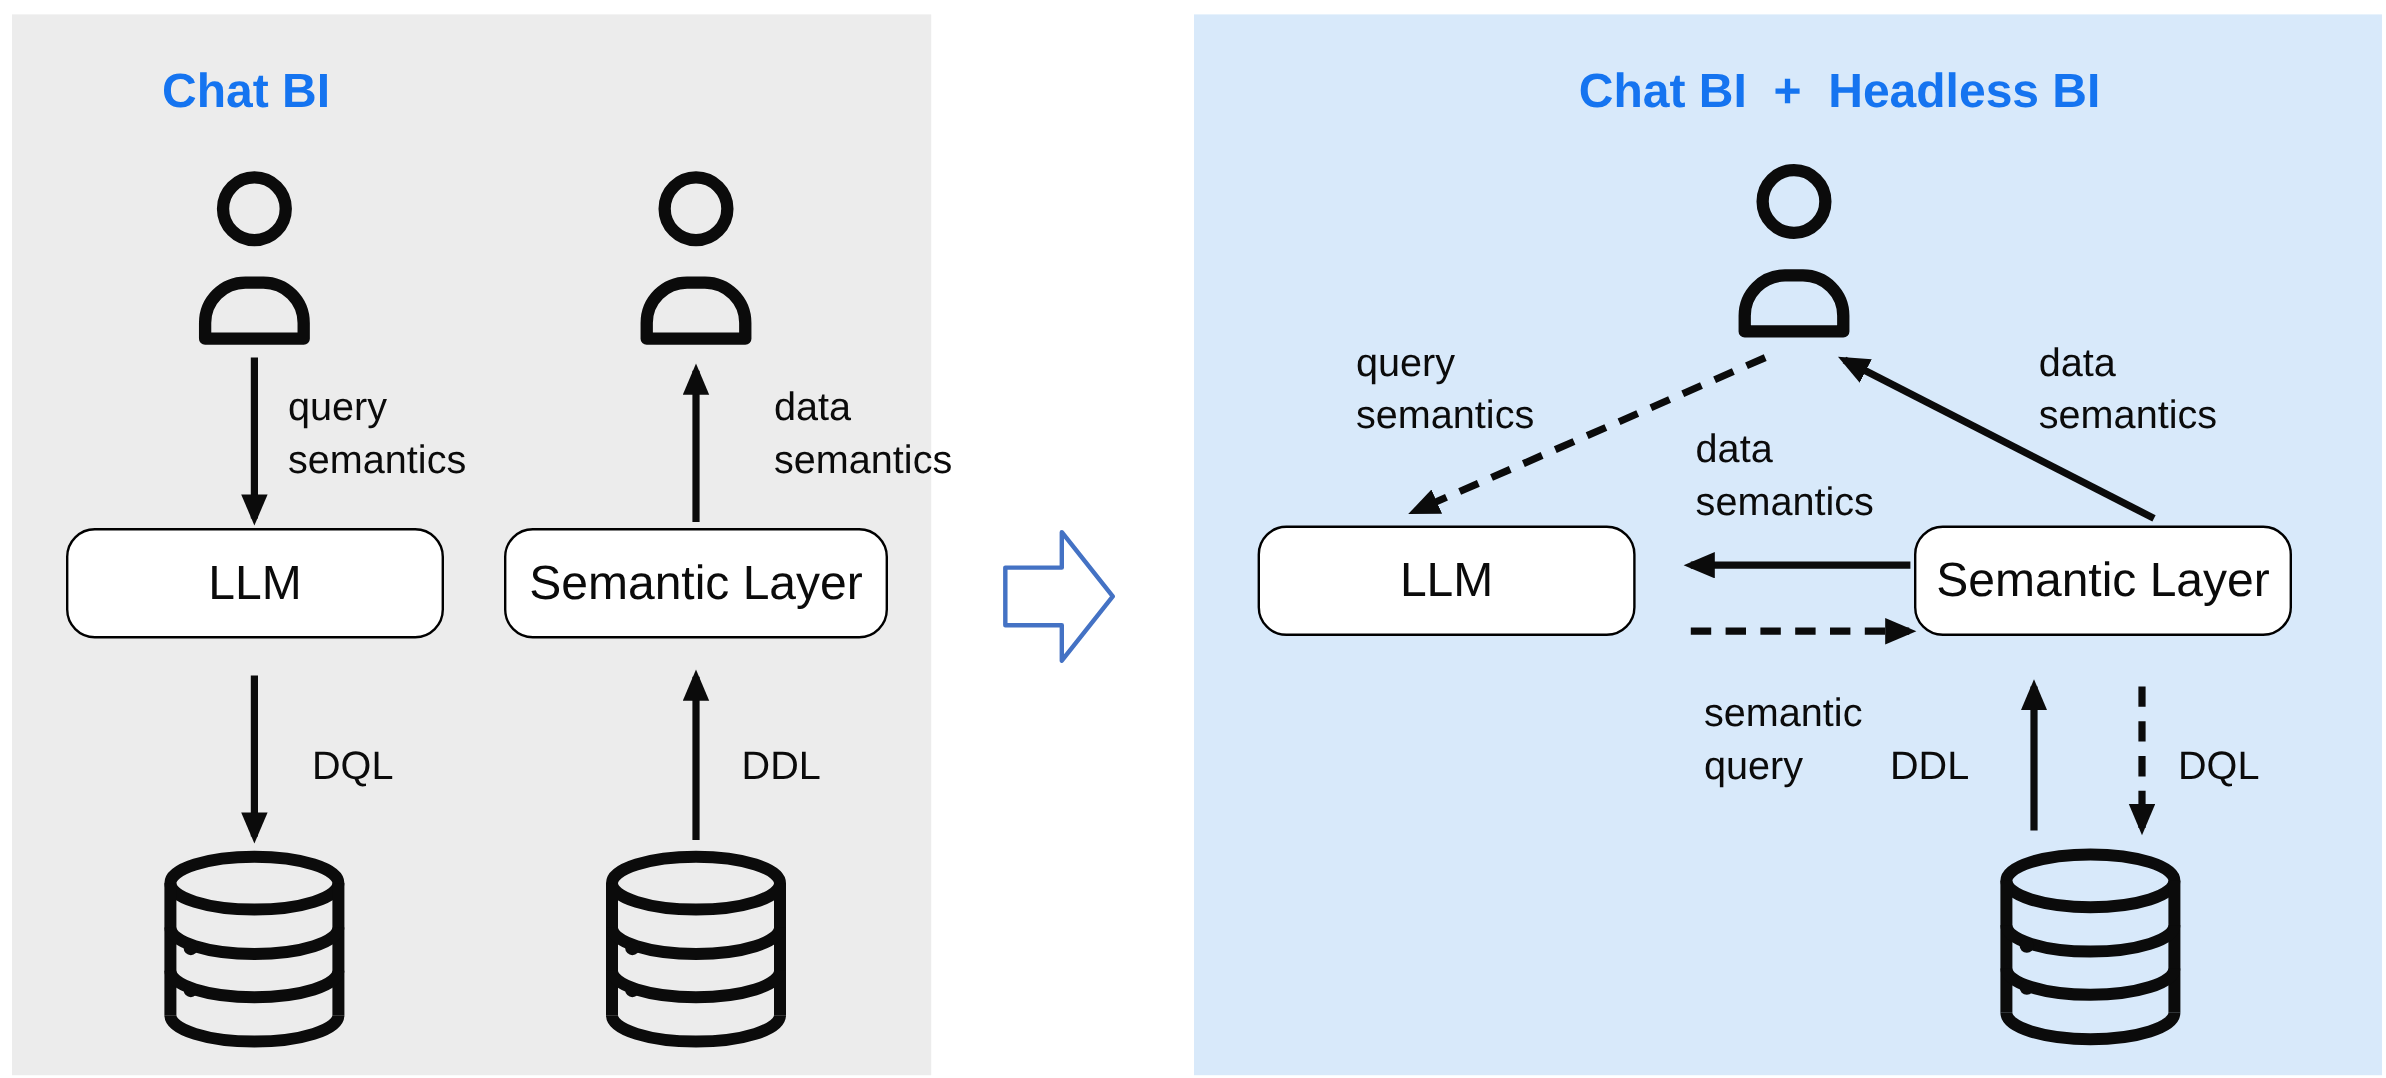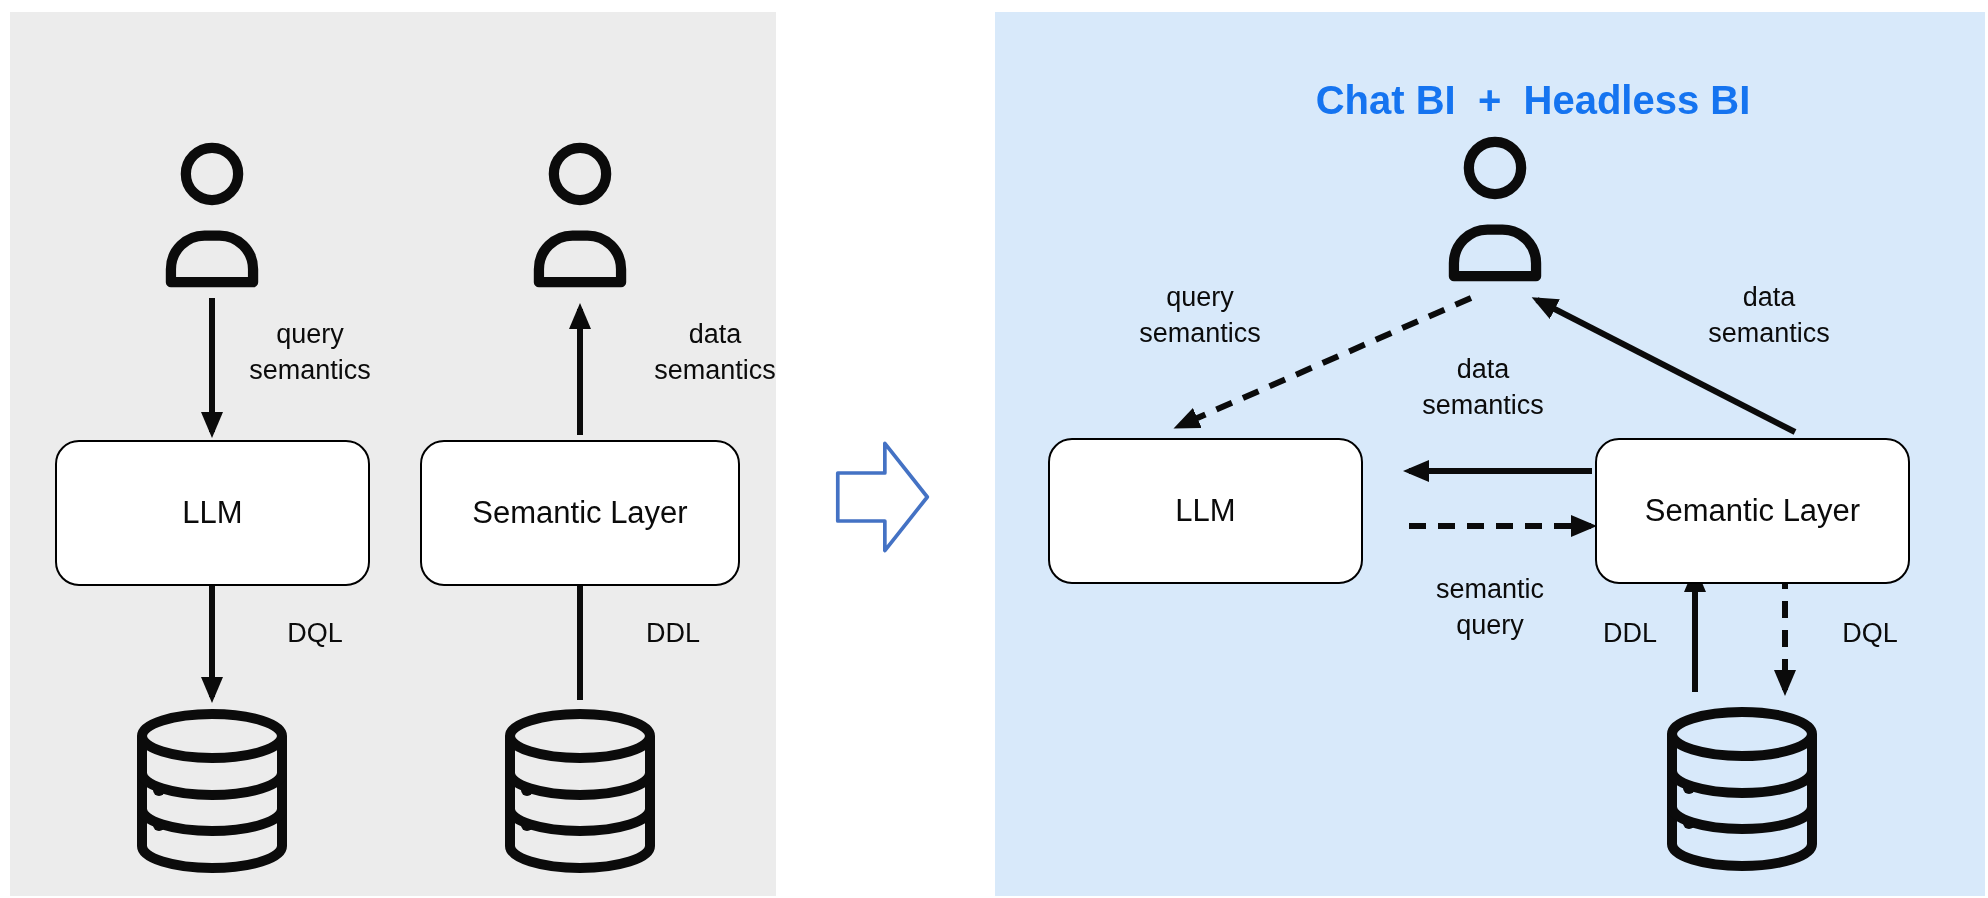--- a/index.html
+++ b/index.html
@@ -10,43 +10,43 @@
   .panel { position:absolute; top:12px; height:884px; }
   .panel-left  { left:10px;  width:766px; background:var(--left-panel-bg,#ECECEC); }
   .panel-right { left:995px; width:990px; background:var(--right-panel-bg,#D8E9FA); }
 
   .ptitle {
     position:absolute; margin:0; font-size:40px; font-weight:700;
     color:var(--title-blue,#1574F0); text-align:center; white-space:pre;
   }
   .t-chat     { left:85px;  top:42px; width:220px; }
   .t-headless { left:425px; top:42px; width:290px; }
-  .t-combined { left:278px; top:42px; width:520px;margin-top:24px; }
+  .t-combined { left:278px; top:42px; width:520px; }
 
   .person { position:absolute; width:112px; height:150px; }
   .p1 { left:146px; top:128px; }
   .p2 { left:514px; top:128px; }
   .p3 { left:444px; top:122px; }
 
   .db { position:absolute; width:176px; height:172px; }
   .d1 { left:114px; top:694px; }
   .d2 { left:482px; top:694px; }
   .d3 { left:659px; top:692px; }
 
   .node {
-    position:absolute; height:146px; box-sizing:border-box;
+    position:absolute; height:92px; box-sizing:border-box;
     border:2.5px solid #000; border-radius:24px; background:var(--node-bg,#FFFFFF);
-    display:flex; align-items:center; justify-content:center; font-size:31px;
+    display:flex; align-items:center; justify-content:center; font-size:40px;
   }
   .n-llm-left  { left:45px;  top:428px; width:315px; }
   .n-sem-left  { left:410px; top:428px; width:320px; }
   .n-llm-right { left:53px;  top:426px; width:315px; }
   .n-sem-right { left:600px; top:426px; width:315px; }
 
-  .lbl { position:absolute; font-size:27px; line-height:1.32; text-align:center; }
+  .lbl { position:absolute; font-size:33px; line-height:1.32; text-align:left; }
   .l-qsem-left { left:230px; top:305px; width:140px; }
   .l-dql-left  { left:250px; top:604px; width:110px; }
   .l-dsem-left { left:635px; top:305px; width:140px; }
   .l-ddl-left  { left:608px; top:604px; width:110px; }
 
   .l-qsem-r      { left:135px; top:268px; width:140px; }
   .l-dsem-user-r { left:704px; top:268px; width:140px; }
   .l-dsem-mid-r  { left:418px; top:340px; width:140px; }
   .l-squery-r    { left:425px; top:560px; width:140px; }
   .l-ddl-r       { left:580px; top:604px; width:110px; }
@@ -64,20 +64,21 @@
   .transform { position:absolute; left:835px; top:430px; width:96px; height:134px; }
   .transform polygon { fill:#ffffff; stroke:var(--arrow-outline-blue,#4472C4); stroke-width:4px; stroke-linejoin:round; }
 </style>
 </head>
 <body>
 
 <div class="canvas">
 
   <section class="panel panel-left">
 
+    <h2 class="ptitle t-chat">Chat BI</h2>
 
     <svg class="overlay left-edges" viewBox="0 0 766 884">
       <defs>
         <marker id="ahL" markerUnits="userSpaceOnUse" markerWidth="28" markerHeight="24" refX="20" refY="11" orient="auto">
           <path d="M0,0 L26,11 L0,22 Z" fill="#0b0b0b"></path>
         </marker>
       </defs>
       <line class="edge" x1="202" y1="286" x2="202" y2="420"></line>
       <line class="edge" x1="202" y1="551" x2="202" y2="685"></line>
       <line class="edge" x1="570" y1="423" x2="570" y2="297"></line>

